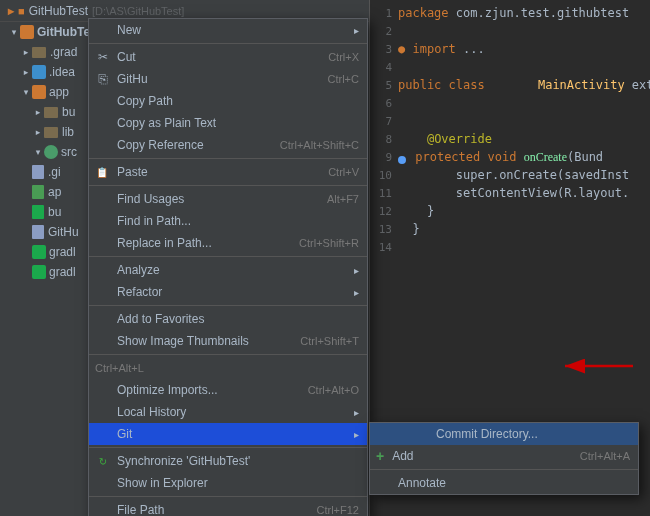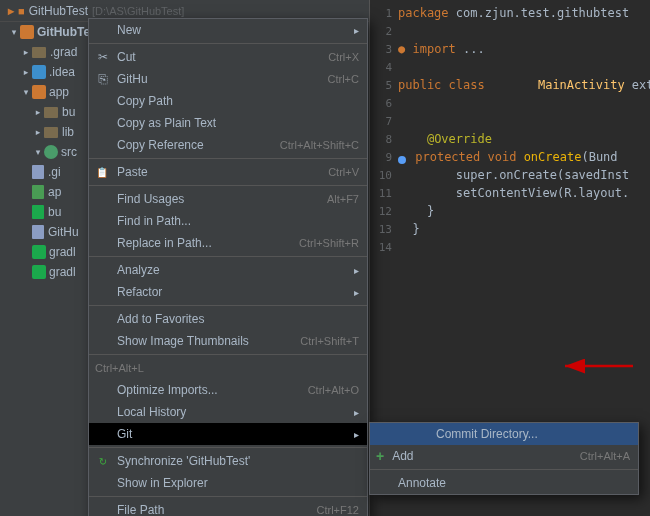--- a/index.html
+++ b/index.html
@@ -48,21 +48,21 @@
       flex-shrink: 0;
     }
     .line-content {
       color: #a9b7c6;
       white-space: pre;
     }
     .kw-package { color: #cc7832; }
     .kw-protected { color: #cc7832; }
     .kw-void { color: #cc7832; }
     .annotation { color: #bbb529; }
-    .method-name { color: #eab308; }
+    .method-name { color: #86efac; font-family: Liberation Serif, serif; }
 
     
     .sidebar {
       position: absolute;
       top: 0; left: 0;
       width: 370px;
       height: 516px;
       background: #3c3f41;
       border-right: 1px solid #555;
     }
@@ -497,21 +497,21 @@
       </div>
       <span class="menu-shortcut">Ctrl+Alt+O</span>
     </div>
     <div class="menu-item">
       <div class="menu-item-left">
         <div class="menu-icon-box"></div>
         <span class="menu-label">Local History</span>
       </div>
       <span class="menu-arrow">▸</span>
     </div>
-    <div class="menu-item active" style="background:#000000;">
+    <div class="menu-item active" style="background:#1d4ed8;">
       <div class="menu-item-left">
         <div class="menu-icon-box"></div>
         <span class="menu-label">Git</span>
       </div>
       <span class="menu-arrow">▸</span>
 
       <div class="submenu">
         <div class="submenu-item highlighted">
           <div class="submenu-item-left">
             <div style="width:16px;"></div>

